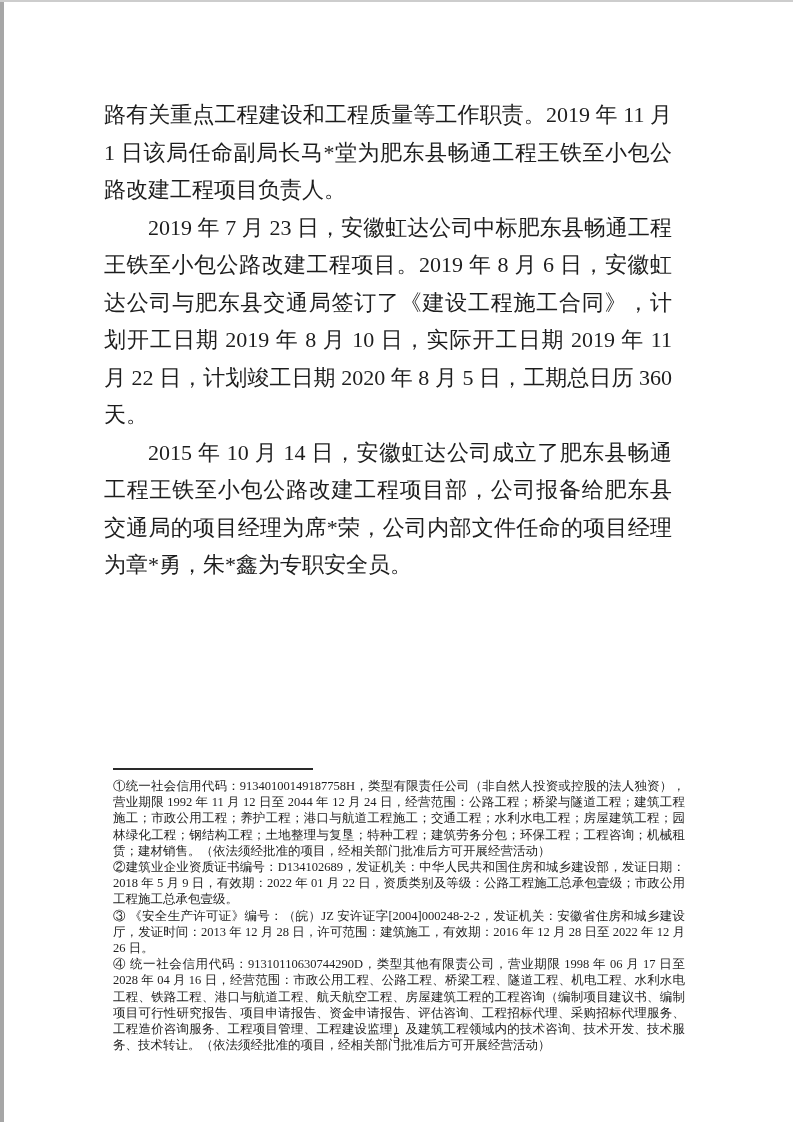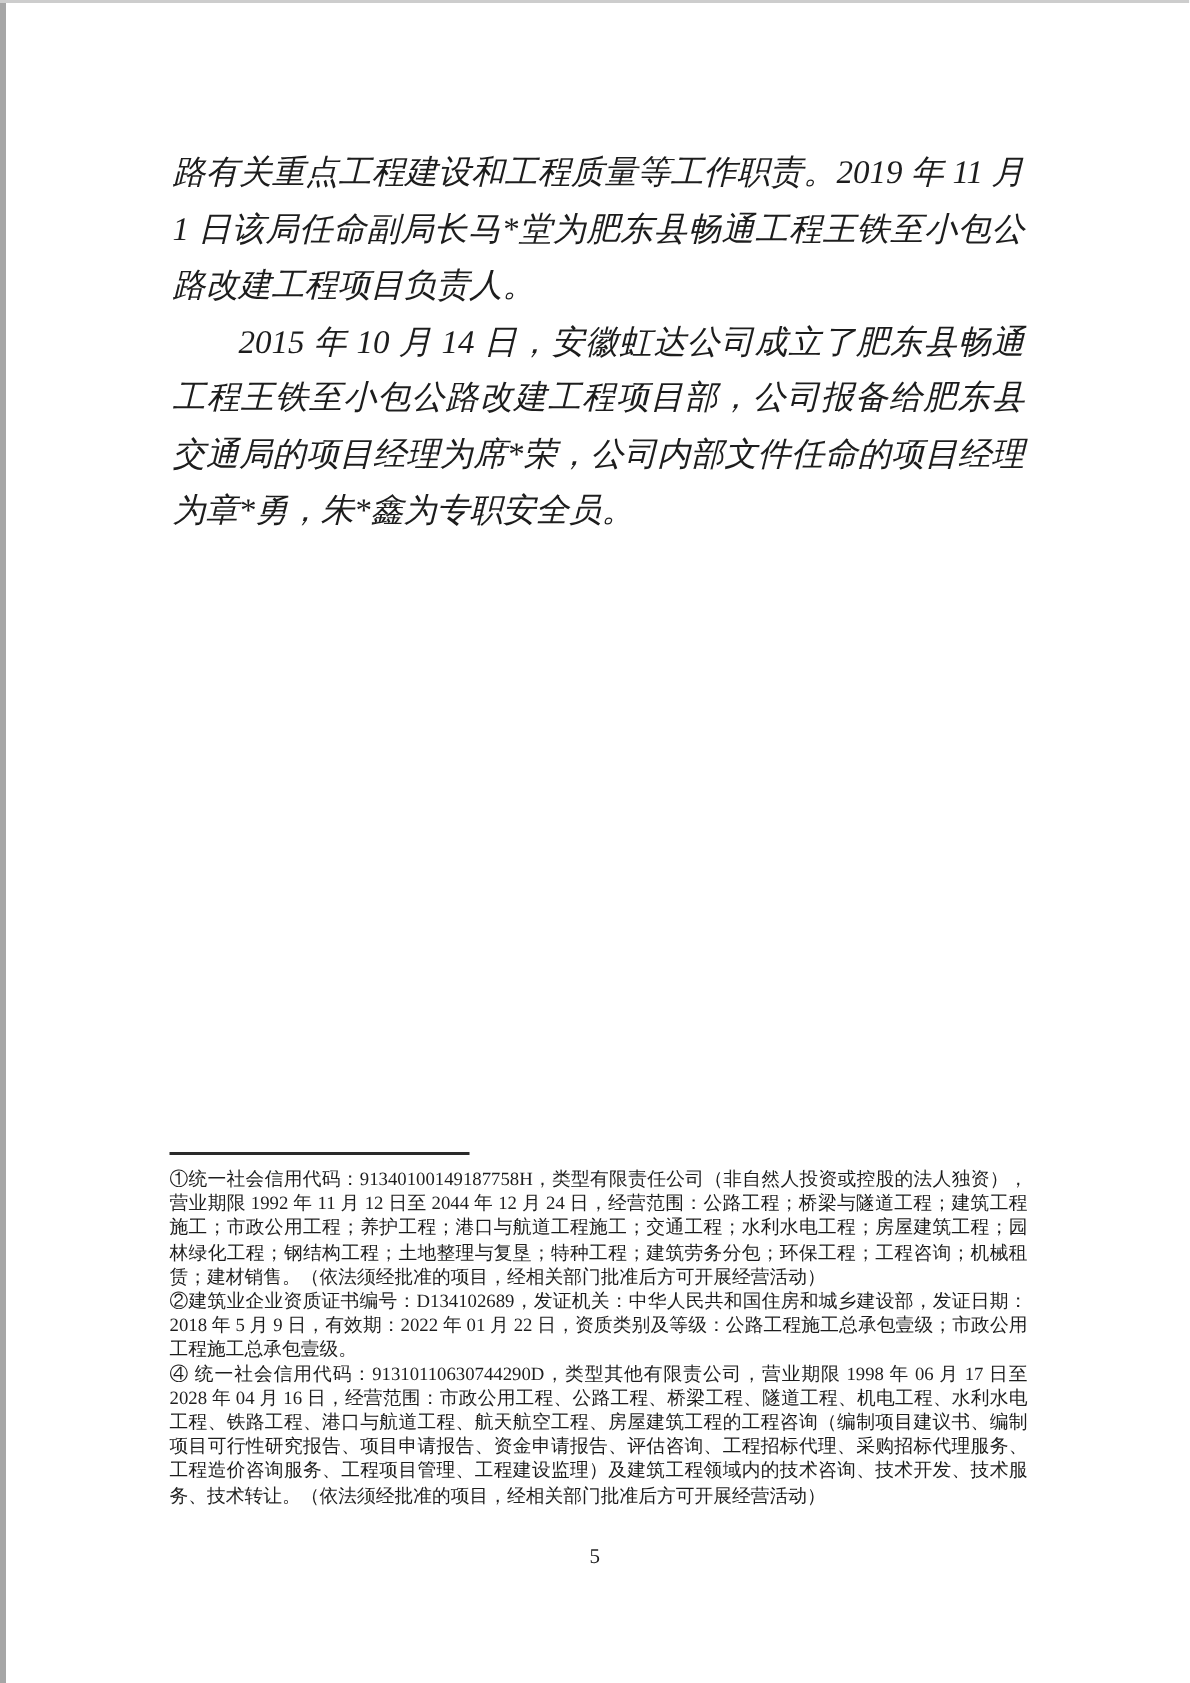--- a/index.html
+++ b/index.html
@@ -20,24 +20,23 @@
   }
   .edge-left{
     position:absolute;left:0;top:0;bottom:0;width:4px;
     background:var(--edge-left);
   }
   .edge-top{
     position:absolute;left:0;top:0;right:0;height:2px;
     background:var(--edge-top);
   }
   .body-text{
-    position:absolute;left:115px;top:96px;width:568px;
+    position:absolute;left:104px;top:96px;width:568px;
     font-size:22px;line-height:37.5px;
     text-align:justify;
-    font-style:italic;
   }
   .body-text p{margin:0;}
   .body-text p.indent{text-indent:44px;}
   .body-text sup{
     font-size:13px;line-height:0;vertical-align:super;
   }
   .footnote-sep{
     position:absolute;left:113px;top:768px;width:200px;height:0;
     border-top:2px solid var(--separator);
   }
@@ -54,25 +53,27 @@
 </style>
 </head>
 <body>
 
 <div class="page">
   <div class="edge-left"></div>
   <div class="edge-top"></div>
 
   <div class="body-text">
       <p>路有关重点工程建设和工程质量等工作职责。2019 年 11 月 1 日该局任命副局长马*堂为肥东县畅通工程王铁至小包公路改建工程项目负责人。</p>
+      <p class="indent">2019 年 7 月 23 日，安徽虹达公司中标肥东县畅通工程王铁至小包公路改建工程项目。2019 年 8 月 6 日，安徽虹达公司与肥东县交通局签订了《建设工程施工合同》，计划开工日期 2019 年 8 月 10 日，实际开工日期 2019 年 11 月 22 日，计划竣工日期 2020 年 8 月 5 日，工期总日历 360 天。</p>
       <p class="indent">2015 年 10 月 14 日，安徽虹达公司成立了肥东县畅通工程王铁至小包公路改建工程项目部，公司报备给肥东县交通局的项目经理为席*荣，公司内部文件任命的项目经理为章*勇，朱*鑫为专职安全员。</p>
     </div>
 
   <div class="footnote-sep"></div>
 
   <div class="footnotes">
       <p>①统一社会信用代码：91340100149187758H，类型有限责任公司（非自然人投资或控股的法人独资），营业期限 1992 年 11 月 12 日至 2044 年 12 月 24 日，经营范围：公路工程；桥梁与隧道工程；建筑工程施工；市政公用工程；养护工程；港口与航道工程施工；交通工程；水利水电工程；房屋建筑工程；园林绿化工程；钢结构工程；土地整理与复垦；特种工程；建筑劳务分包；环保工程；工程咨询；机械租赁；建材销售。（依法须经批准的项目，经相关部门批准后方可开展经营活动）</p>
       <p>②建筑业企业资质证书编号：D134102689，发证机关：中华人民共和国住房和城乡建设部，发证日期：2018 年 5 月 9 日，有效期：2022 年 01 月 22 日，资质类别及等级：公路工程施工总承包壹级；市政公用工程施工总承包壹级。</p>
+      <p>③ 《安全生产许可证》编号：（皖）JZ 安许证字[2004]000248-2-2，发证机关：安徽省住房和城乡建设厅，发证时间：2013 年 12 月 28 日，许可范围：建筑施工，有效期：2016 年 12 月 28 日至 2022 年 12 月 26 日。</p>
       <p>④ 统一社会信用代码：91310110630744290D，类型其他有限责公司，营业期限 1998 年 06 月 17 日至 2028 年 04 月 16 日，经营范围：市政公用工程、公路工程、桥梁工程、隧道工程、机电工程、水利水电工程、铁路工程、港口与航道工程、航天航空工程、房屋建筑工程的工程咨询（编制项目建议书、编制项目可行性研究报告、项目申请报告、资金申请报告、评估咨询、工程招标代理、采购招标代理服务、工程造价咨询服务、工程项目管理、工程建设监理）及建筑工程领域内的技术咨询、技术开发、技术服务、技术转让。（依法须经批准的项目，经相关部门批准后方可开展经营活动）</p>
     </div>
 
   <div class="page-number">5</div>
 </div>
 
 </body></html>

